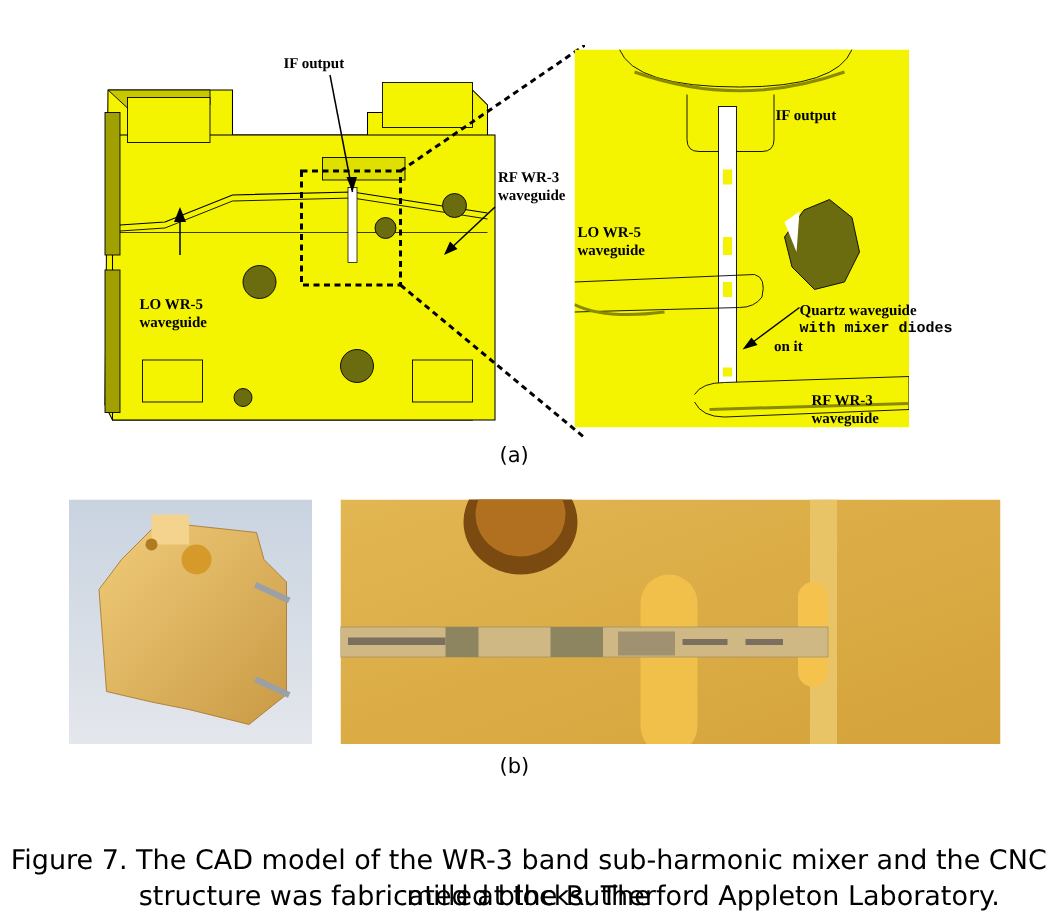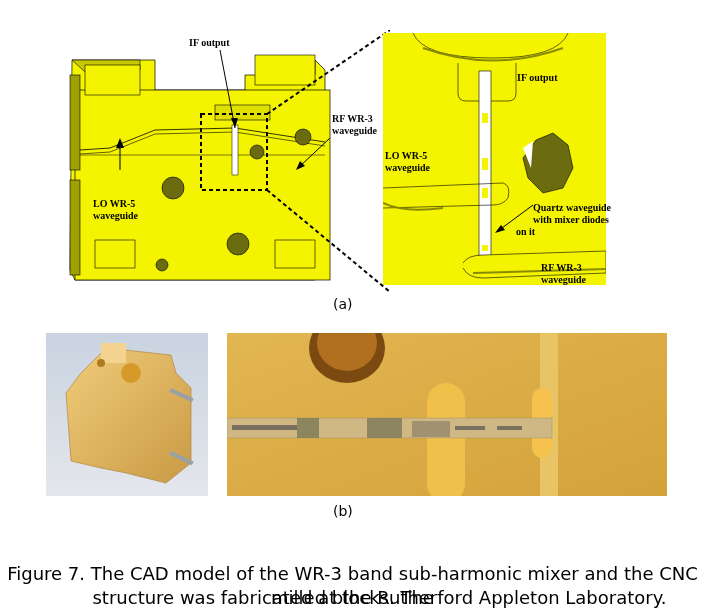--- a/index.html
+++ b/index.html
@@ -76,21 +76,21 @@
   <path d="M80,230 Q85,222 100,222 L223,218 L223,240 L100,245 Q85,245 80,235" fill="#f4f400" stroke="#000" stroke-width="0.6"></path>
   <path d="M90,240 Q150,238 223,236" fill="none" stroke="#8a8a00" stroke-width="2"></path>
   <line x1="150" y1="172" x2="115" y2="198" stroke="#000" stroke-width="1"></line>
   <polygon points="112,200 118,192 122,197" fill="#000"></polygon>
 </svg>
 
 <div class="abs lbl" style="left:517px;top:72px;">IF output</div>
 <div class="abs lbl" style="left:385px;top:150px;">LO WR-5</div>
 <div class="abs lbl" style="left:385px;top:162px;">waveguide</div>
 <div class="abs lbl" style="left:533px;top:202px;">Quartz waveguide</div>
-<div class="abs lbl" style="left:533px;top:214px;">with mixer diodes</div>
+<div class="abs lbl" style="left:533px;top:214px;font-family:Liberation Mono, monospace;">with mixer diodes</div>
 <div class="abs lbl" style="left:516px;top:226px;">on it</div>
 <div class="abs lbl" style="left:541px;top:262px;">RF WR-3</div>
 <div class="abs lbl" style="left:541px;top:274px;">waveguide</div>
 
 <div class="abs panel-label" style="left:333px;top:296px;">(a)</div>
 
 <svg class="abs" style="left:46px;top:333px;" width="162" height="163">
   <defs>
     <linearGradient id="bg1" x1="0" y1="0" x2="0" y2="1">
         <stop offset="0" stop-color="#c9d3e0"></stop>

